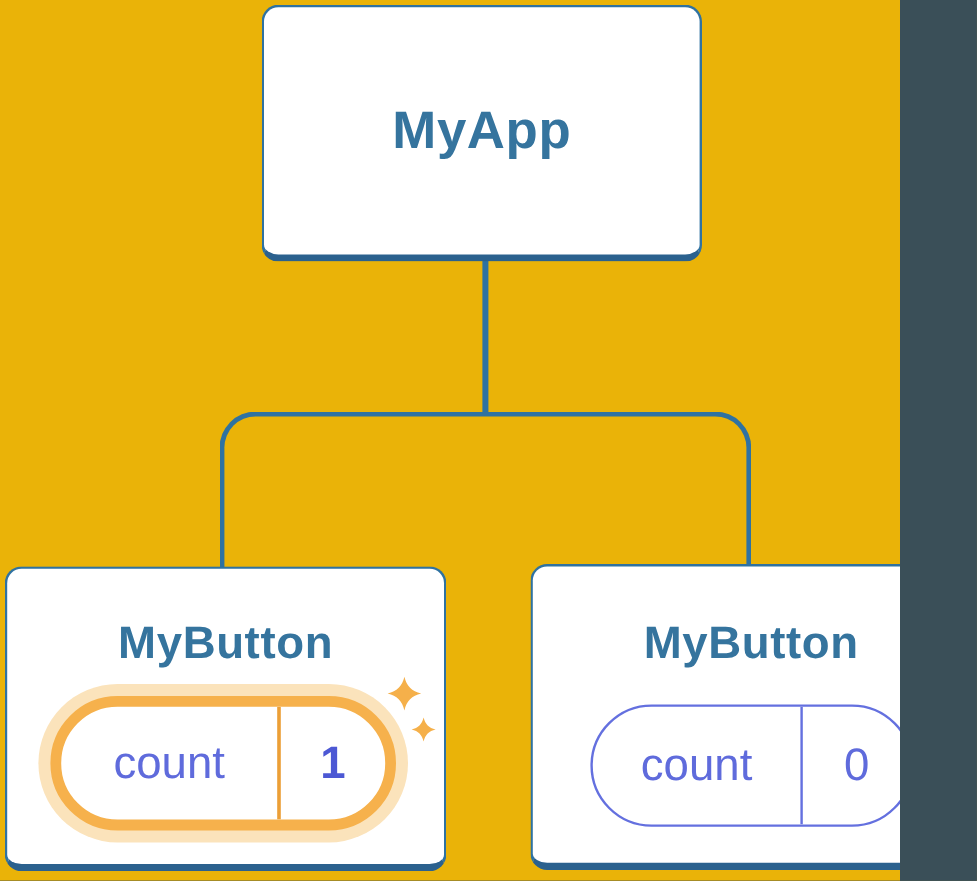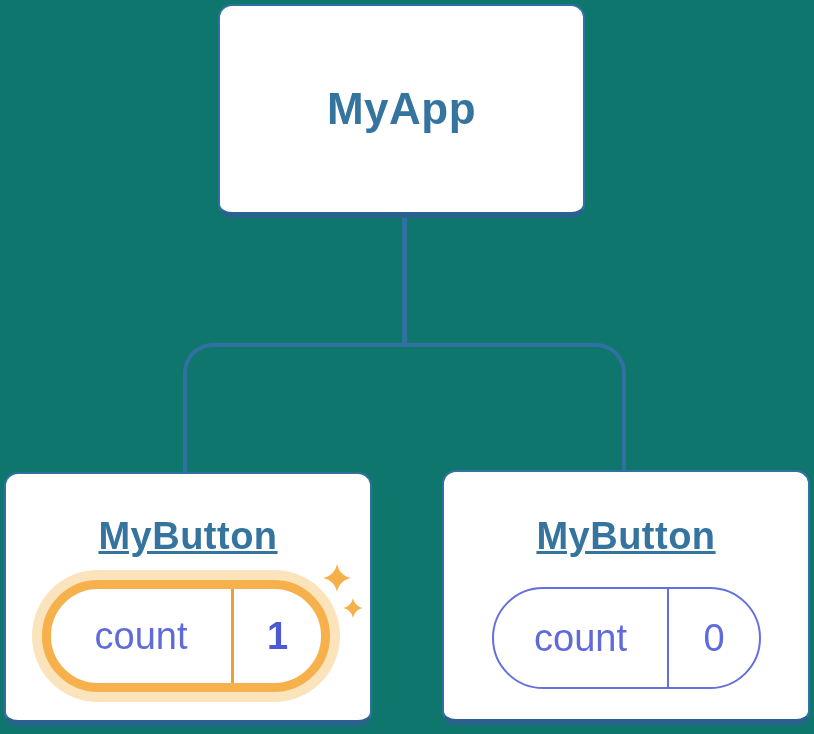--- a/index.html
+++ b/index.html
@@ -1,21 +1,21 @@
 <!DOCTYPE html>
 <html><head>
 <meta charset="utf-8">
 <style>
   * { margin: 0; padding: 0; box-sizing: border-box; }
   html, body { background: #3a4f58; }
   .stage {
     position: relative;
-    width: 814px;
+    width: 750px;
     height: 734px;
-    background: #0f766e;
+    background: #eab308;
     overflow: hidden;
     font-family: "Liberation Sans", sans-serif;
   }
   
   .stem {
     position: absolute;
     left: 402px; top: 213px;
     width: 5px; height: 132px;
     background: #2F72A1;
   }
@@ -47,21 +47,20 @@
     font-weight: bold;
     letter-spacing: 0.5px;
   }
   .root-title { font-size: 44px; }
   .btn-title {
     position: absolute;
     left: 0; right: 0;
     text-align: center;
     font-size: 38px;
     line-height: 38px;
-    text-decoration: underline;
   }
   .card-left  .btn-title { top: 43px; }
   .card-right .btn-title { top: 45px; }
   
   .halo {
     position: absolute;
     left: 26px; top: 96px;
     width: 308px; height: 132px;
     border-radius: 66px;
     background: #FBE3BB;

